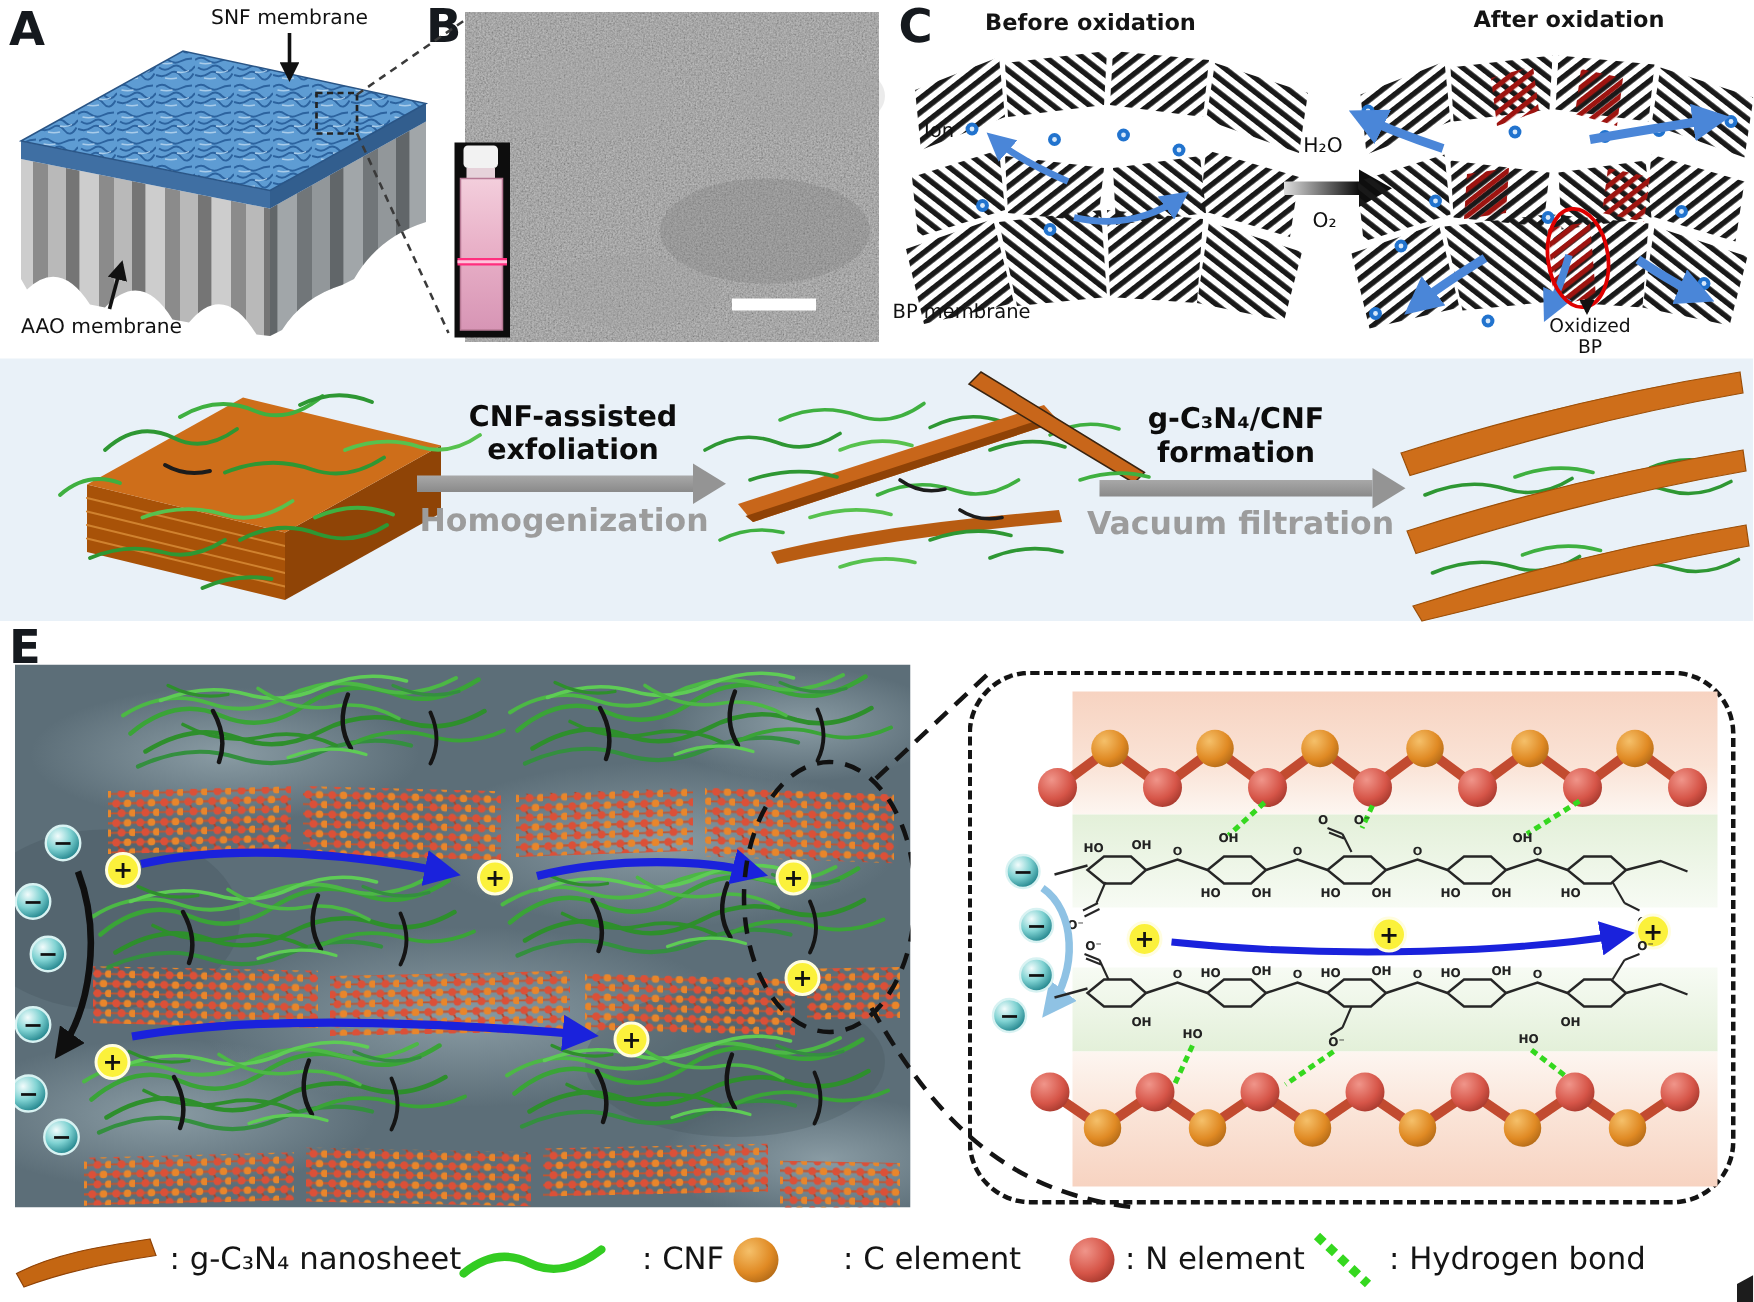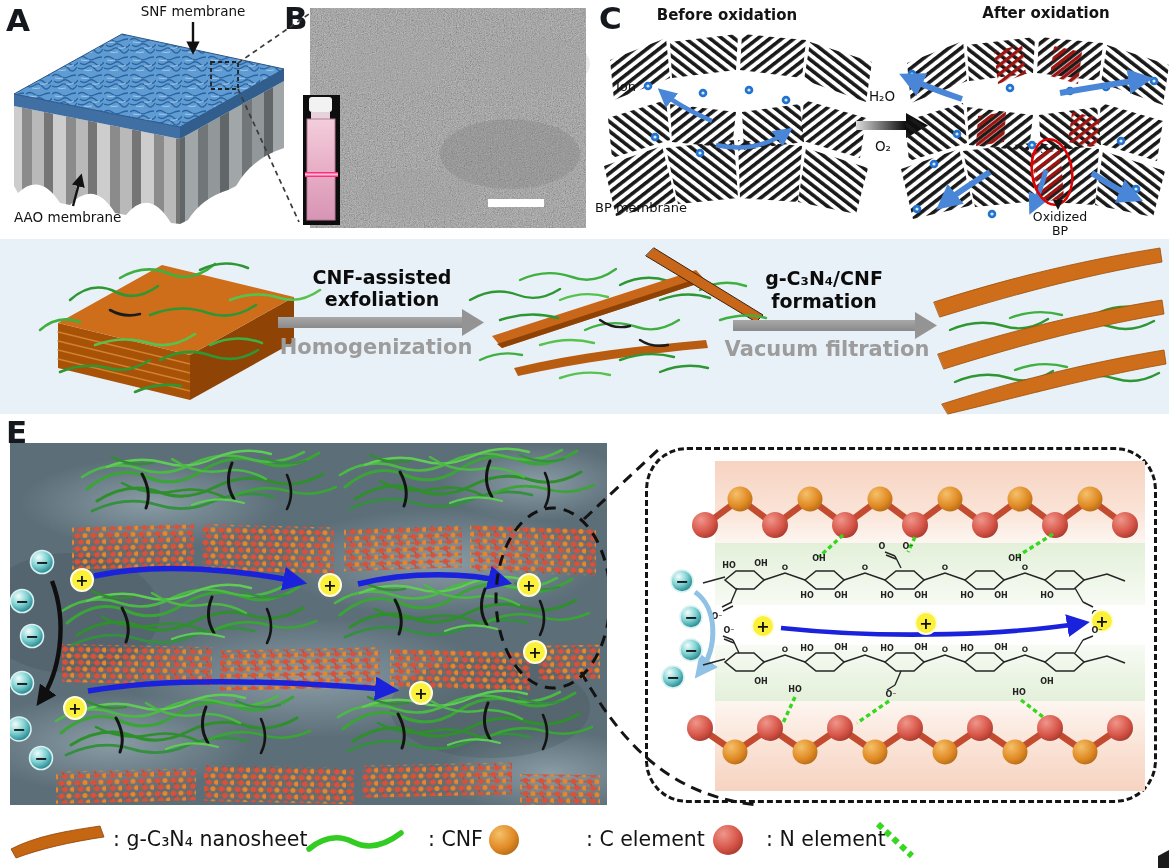--- a/index.html
+++ b/index.html
@@ -699,32 +699,33 @@
     <svg class="abs" style="left:486px;top:9px;" width="36" height="36" viewBox="0 0 36 36">
       <defs>
           <radialGradient id="cGL" cx="0.35" cy="0.3" r="0.9">
         <stop offset="0" stop-color="#F5C06A"></stop>
             <stop offset="0.55" stop-color="#E08A24"></stop>
             <stop offset="1" stop-color="#9C5A10"></stop>
       </radialGradient>
         </defs>
       <circle cx="18" cy="18" r="15" fill="url(#cGL)"></circle>
     </svg>
-    <span class="legend-text" style="left:586px;">: C element</span>
+    <span class="legend-text" style="left:562px;">: C element</span>
 
     <svg class="abs" style="left:710px;top:9px;" width="36" height="36" viewBox="0 0 36 36">
       <defs>
           <radialGradient id="nGL" cx="0.35" cy="0.3" r="0.9">
         <stop offset="0" stop-color="#F0958A"></stop>
             <stop offset="0.55" stop-color="#D65548"></stop>
             <stop offset="1" stop-color="#8E2B20"></stop>
       </radialGradient>
         </defs>
       <circle cx="18" cy="18" r="15" fill="url(#nGL)"></circle>
     </svg>
-    <span class="legend-text" style="left:750px;margin-left:16px;">: N element</span>
+    <span class="legend-text" style="left:750px;">: N element</span>
 
     <svg class="abs" style="left:870px;top:5px;" width="52" height="46" viewBox="0 0 52 46">
       <line x1="8" y1="6" x2="42" y2="38" stroke="#35D81F" stroke-width="6" stroke-dasharray="6,4.5"></line>
     </svg>
+    <span class="legend-text" style="left:926px;">: Hydrogen bond</span>
   </div>
 
 </div>
 
 </body></html>

